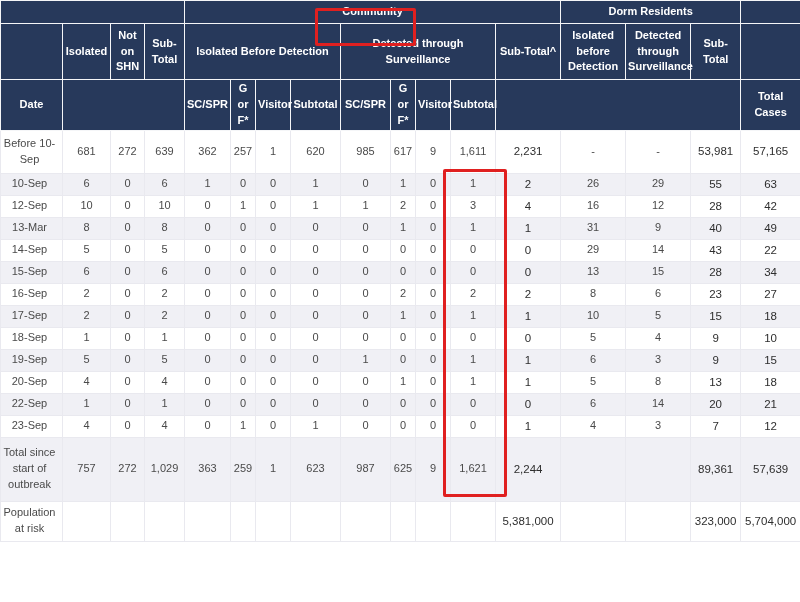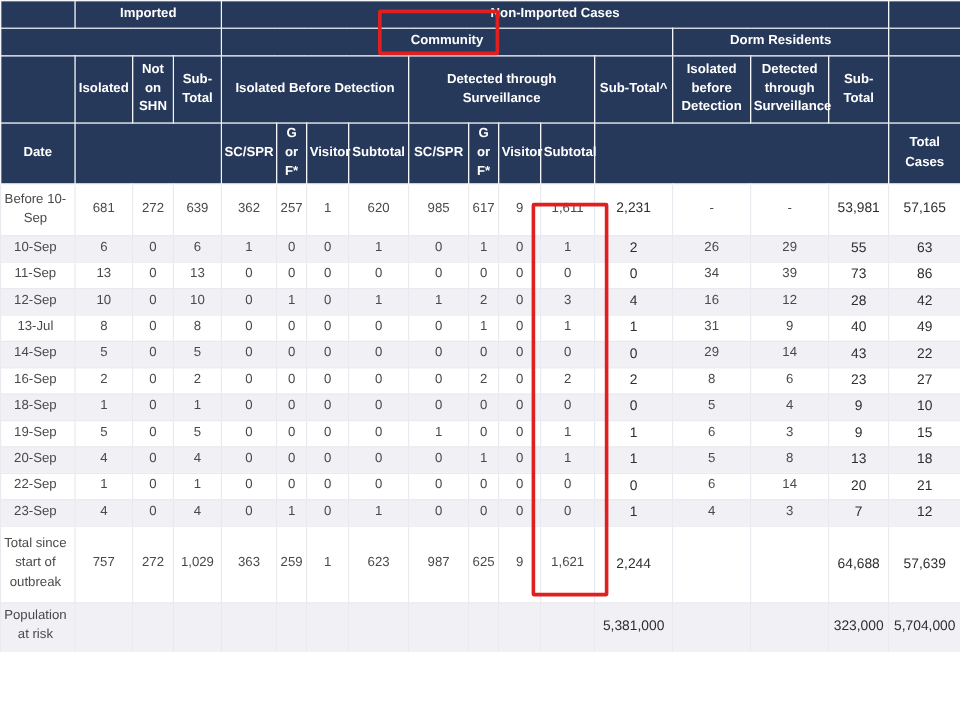--- a/index.html
+++ b/index.html
@@ -51,26 +51,20 @@
         <col style="width:25px">
         <col style="width:35px">
         <col style="width:45px">
       <col style="width:65px">
         <col style="width:65px">
         <col style="width:65px">
         <col style="width:50px">
       <col style="width:60px">
     </colgroup>
     <thead>
-      <tr class="hr1">
-        <th></th>
-        <th colspan="3">Imported</th>
-        <th colspan="12">Non-Imported Cases</th>
-        <th></th>
-      </tr>
       <tr class="hr2">
         <th colspan="4"></th>
         <th colspan="9">Community</th>
         <th colspan="3">Dorm Residents</th>
         <th></th>
       </tr>
       <tr class="hr3">
         <th></th>
         <th>Isolated</th>
         <th>Not on SHN</th>
@@ -131,59 +125,40 @@
           <td>1</td>
           <td>0</td>
           <td>1</td>
           <td class="b">2</td>
           <td>26</td>
           <td>29</td>
           <td class="b">55</td>
           <td class="b">63</td>
         </tr>
         <tr>
-          <td class="lbl">11-Sep</td>
-          <td>13</td>
-          <td>0</td>
-          <td>13</td>
-          <td>0</td>
-          <td>0</td>
-          <td>0</td>
-          <td>0</td>
-          <td>0</td>
-          <td>0</td>
-          <td>0</td>
-          <td>0</td>
-          <td class="b">0</td>
-          <td>34</td>
-          <td>39</td>
-          <td class="b">73</td>
-          <td class="b">86</td>
-        </tr>
-        <tr>
           <td class="lbl">12-Sep</td>
           <td>10</td>
           <td>0</td>
           <td>10</td>
           <td>0</td>
           <td>1</td>
           <td>0</td>
           <td>1</td>
           <td>1</td>
           <td>2</td>
           <td>0</td>
           <td>3</td>
           <td class="b">4</td>
           <td>16</td>
           <td>12</td>
           <td class="b">28</td>
           <td class="b">42</td>
         </tr>
         <tr>
-          <td class="lbl">13-Jul</td>
+          <td class="lbl">13-Mar</td>
           <td>8</td>
           <td>0</td>
           <td>8</td>
           <td>0</td>
           <td>0</td>
           <td>0</td>
           <td>0</td>
           <td>0</td>
           <td>1</td>
           <td>0</td>
@@ -207,37 +182,75 @@
           <td>0</td>
           <td>0</td>
           <td>0</td>
           <td class="b">0</td>
           <td>29</td>
           <td>14</td>
           <td class="b">43</td>
           <td class="b">22</td>
         </tr>
         <tr>
+          <td class="lbl">15-Sep</td>
+          <td>6</td>
+          <td>0</td>
+          <td>6</td>
+          <td>0</td>
+          <td>0</td>
+          <td>0</td>
+          <td>0</td>
+          <td>0</td>
+          <td>0</td>
+          <td>0</td>
+          <td>0</td>
+          <td class="b">0</td>
+          <td>13</td>
+          <td>15</td>
+          <td class="b">28</td>
+          <td class="b">34</td>
+        </tr>
+        <tr>
           <td class="lbl">16-Sep</td>
           <td>2</td>
           <td>0</td>
           <td>2</td>
           <td>0</td>
           <td>0</td>
           <td>0</td>
           <td>0</td>
           <td>0</td>
           <td>2</td>
           <td>0</td>
           <td>2</td>
           <td class="b">2</td>
           <td>8</td>
           <td>6</td>
           <td class="b">23</td>
           <td class="b">27</td>
+        </tr>
+        <tr>
+          <td class="lbl">17-Sep</td>
+          <td>2</td>
+          <td>0</td>
+          <td>2</td>
+          <td>0</td>
+          <td>0</td>
+          <td>0</td>
+          <td>0</td>
+          <td>0</td>
+          <td>1</td>
+          <td>0</td>
+          <td>1</td>
+          <td class="b">1</td>
+          <td>10</td>
+          <td>5</td>
+          <td class="b">15</td>
+          <td class="b">18</td>
         </tr>
         <tr>
           <td class="lbl">18-Sep</td>
           <td>1</td>
           <td>0</td>
           <td>1</td>
           <td>0</td>
           <td>0</td>
           <td>0</td>
           <td>0</td>
@@ -336,21 +349,21 @@
           <td>259</td>
           <td>1</td>
           <td>623</td>
           <td>987</td>
           <td>625</td>
           <td>9</td>
           <td>1,621</td>
           <td class="b">2,244</td>
           <td></td>
           <td></td>
-          <td class="b">64,688</td>
+          <td class="b">89,361</td>
           <td class="b">57,639</td>
         </tr>
         <tr class="r-pop">
           <td class="lbl">Population at risk</td>
           <td></td>
           <td></td>
           <td></td>
           <td></td>
           <td></td>
           <td></td>

